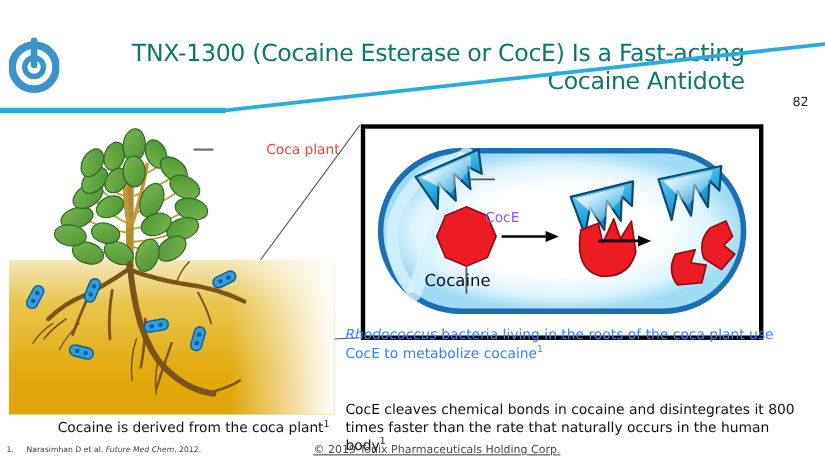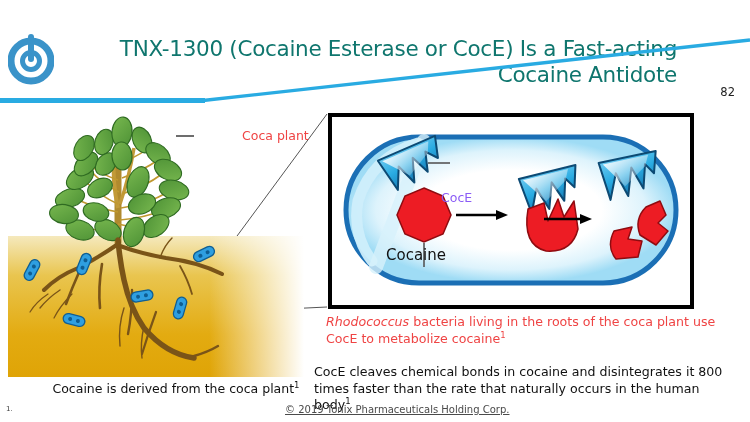--- a/index.html
+++ b/index.html
@@ -42,22 +42,22 @@
   .diagram-box{
     position:absolute;left:328px;top:113px;width:366px;height:196px;
     background:#ffffff;border:4px solid #000;box-sizing:border-box;
   }
   .diagram-inner{position:absolute;left:0;top:0;width:100%;height:100%;}
   .lbl-coce{position:absolute;left:441px;top:150px;font-size:12.5px;color:#8b5cf6;margin-top:40px;}
   .lbl-cocaine{position:absolute;left:386px;top:246px;font-size:15px;color:#111;}
 
   
   .body-1{
-    position:absolute;left:314px;top:314px;width:424px;
-    font-size:12.6px;line-height:16.5px;color:#ef4444;margin-left:12px;
+    position:absolute;left:314px;top:296px;width:424px;
+    font-size:12.6px;line-height:16.5px;color:#3b82f6;
   }
   .body-2{
     position:absolute;left:314px;top:364px;width:424px;
     font-size:12.6px;line-height:16.5px;color:#111;
   }
   .ital{font-style:italic;}
   sup{font-size:8.5px;vertical-align:super;line-height:0;}
 
   
   .fn-num{position:absolute;left:6px;top:405px;font-size:7px;color:#3b3b3b;}
@@ -292,15 +292,18 @@
 
   <div class="body-1">
     <span class="ital">Rhodococcus</span><span> bacteria living in the roots of the coca plant use CocE to metabolize cocaine</span><sup>1</sup>
   </div>
 
   <div class="body-2">
     <span>CocE cleaves chemical bonds in cocaine and disintegrates it 800 times faster than the rate that naturally occurs in the human body</span><sup>1</sup>
   </div>
 
   <div class="fn-num">1.</div>
+  <div class="fn-text">
+    <span>Narasimhan D et al. </span><span class="ital">Future Med Chem</span><span>. 2012.</span>
+  </div>
   <div class="copyright">© 2019 Tonix Pharmaceuticals Holding Corp.</div>
 
 </div>
 
 </body></html>

